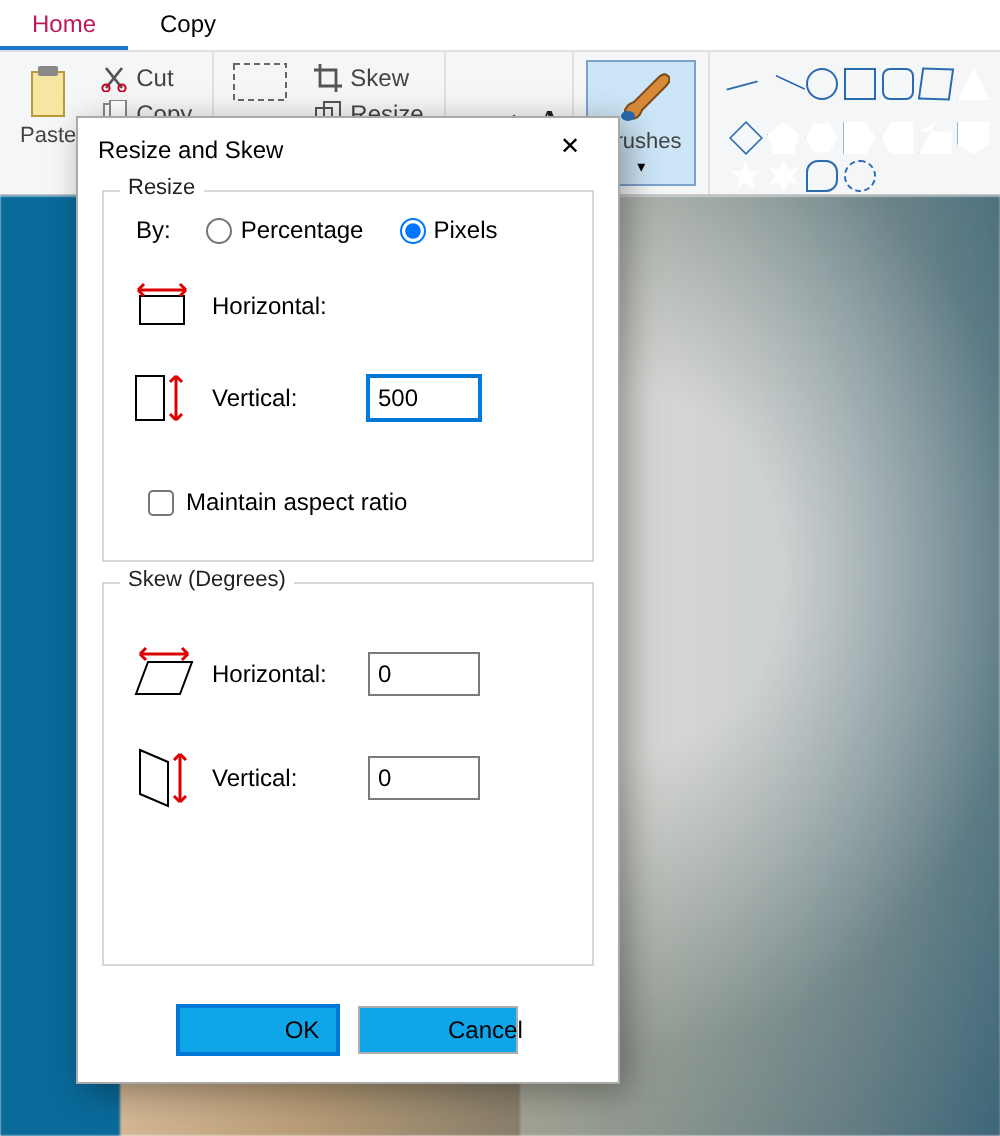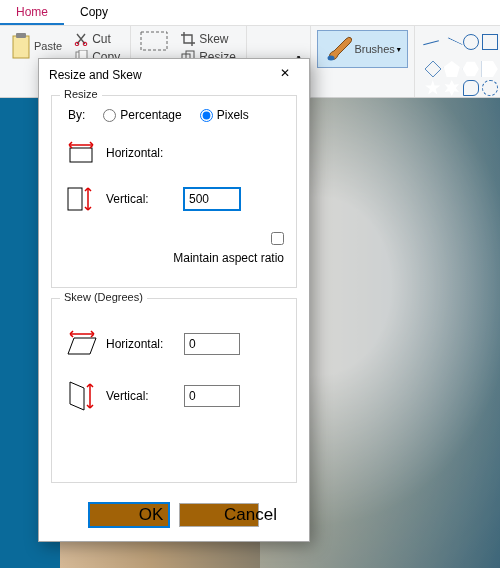--- a/index.html
+++ b/index.html
@@ -7,21 +7,21 @@
 
 
 .menubar { display: flex; height: 26px; background: #fff; border-bottom: 1px solid #e0e0e0; }
 .menubar .tab { padding: 5px 16px; cursor: pointer; }
 .menubar .tab.file { background: #1979ca; color: #fff; }
 .menubar .tab.active { border-bottom: 2px solid #1979ca; color: #be185d; }
 
 
 .ribbon { display: flex; height: 72px; background: #f5f6f7; border-bottom: 1px solid #d0d0d0; }
 .ribbon-group { display: flex; align-items: flex-start; padding: 4px 6px; border-right: 1px solid #e0e0e0; }
-.ribbon-btn { display: flex; flex-direction: row; align-items: center; gap: 2px; padding: 2px 4px; cursor: pointer; }
+.ribbon-btn { display: flex; flex-direction: column; align-items: center; gap: 2px; padding: 2px 4px; cursor: pointer; }
 .ribbon-minibtn { display: flex; align-items: center; gap: 4px; padding: 2px 4px; font-size: 11px; color: #444; cursor: pointer; }
 .ribbon-label { font-size: 11px; color: #444; }
 .brushes-btn { background: #cde6f7; border: 1px solid #7da2ce; padding: 4px 6px; }
 .shapes-grid { display: grid; grid-template-columns: repeat(7, 16px); gap: 3px; padding: 4px; }
 .shape-ico { width: 16px; height: 16px; border: 1px solid #2a6ab0; border-radius: 0; background: transparent; }
 .shape-ico.round { border-radius: 50%; }
 .shape-ico.line { border: none; border-top: 1px solid #2a6ab0; transform: rotate(-15deg); margin-top: 8px; }
 
 
 .canvas-area { position: absolute; top: 98px; left: 0; right: 0; bottom: 0; background: linear-gradient(90deg, #0a6a9a 0%, #0a6a9a 12%, #d4b896 12%, #b99d77 30%, #1b3a4f 100%); filter: blur(0.4px); }
@@ -36,24 +36,24 @@
 .fieldset { border: 1px solid #d9d9d9; margin-bottom: 10px; padding: 8px 12px 16px 12px; position: relative; }
 .fieldset .legend { position: absolute; top: -8px; left: 8px; background: #fff; padding: 0 4px; font-size: 11px; color: #222; }
 .row { display: flex; align-items: center; margin-top: 16px; gap: 8px; }
 .row .icon { width: 34px; height: 30px; display: flex; align-items: center; justify-content: center; }
 .row label { width: 70px; }
 .row input[type=text] { width: 56px; height: 22px; border: 1px solid #7a7a7a; padding: 2px 4px; font-size: 12px; }
 .row input[type=text].focus { border: 1px solid #0078d7; outline: 1px solid #0078d7; }
 .radio-row { display: flex; align-items: flex-start; gap: 18px; margin: 4px 0 0 4px; }
 .radio-row .grp { display: flex; align-items: center; gap: 4px; }
 .radio-row input { margin: 0; }
-.check-row { display: flex; align-items: flex-end; gap: 6px; margin: 18px 0 6px 10px; flex-direction: column; }
+.check-row { display: flex; align-items: flex-end; gap: 6px; margin: 30px 0 6px 10px; }
 .skew .row { margin-top: 22px; }
 .dlg-buttons { display: flex; justify-content: center; gap: 10px; padding: 10px 0 14px 0; }
-.dlg-buttons button { width: 80px; height: 24px; border: 1px solid #adadad; background: #a16207; font-size: 17px; cursor: pointer; padding-left: 44px; }
+.dlg-buttons button { width: 80px; height: 24px; border: 1px solid #adadad; background: #0ea5e9; font-size: 12px; cursor: pointer; padding-left: 44px; }
 .dlg-buttons button.primary { border: 1px solid #0078d7; outline: 1px solid #0078d7; }
 
 svg { display: block; }
 </style>
 </head>
 <body>
 
 <div class="menubar">
   <div class="tab active">Home</div>
   <div class="tab">Copy</div>

